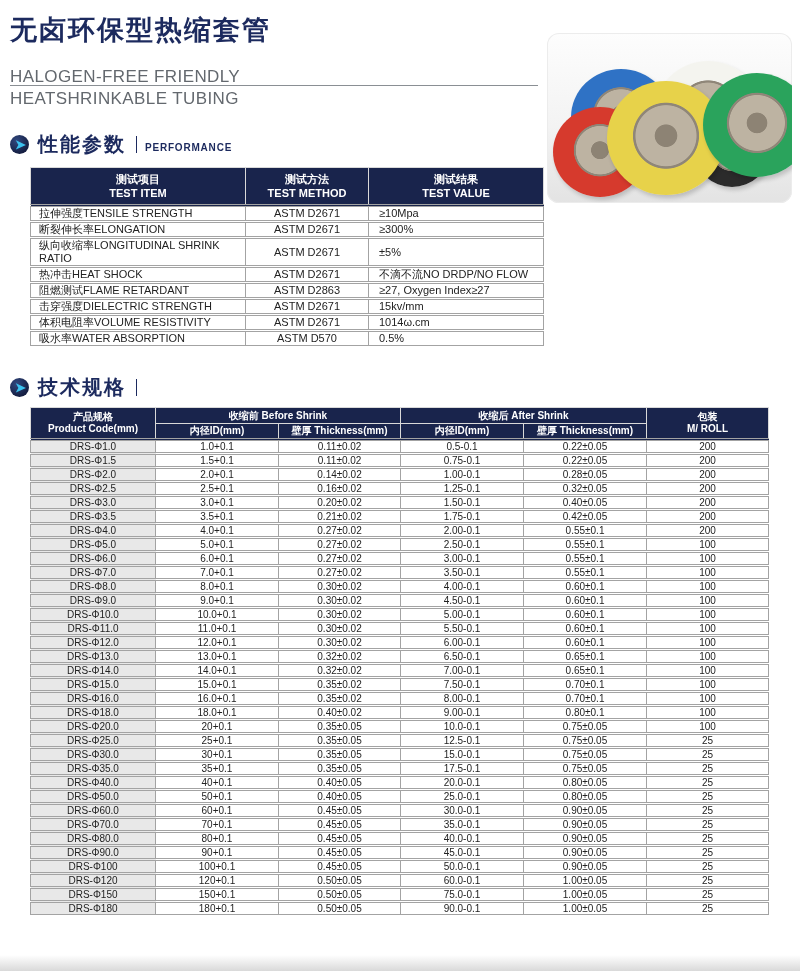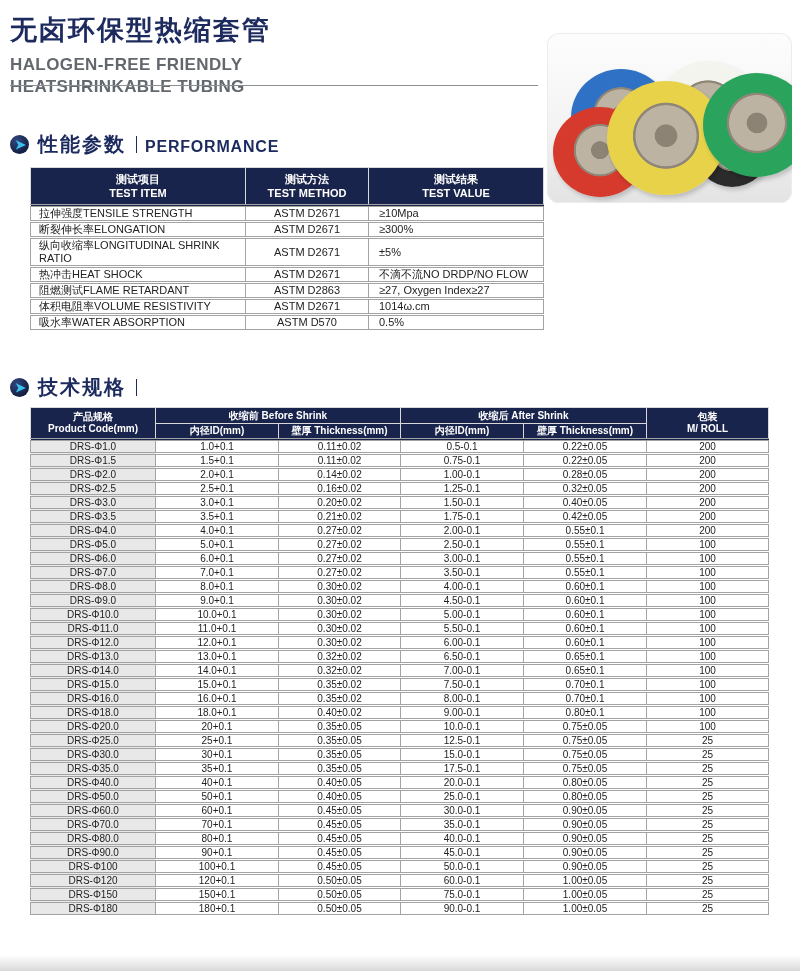--- a/index.html
+++ b/index.html
@@ -12,22 +12,22 @@
     color:#222;
   }
 
   
   .header-block { position:absolute; left:10px; top:12px; }
   .title-cn {
     font-size:27px; font-weight:bold; letter-spacing:2px;
     color:var(--title-navy,#1c2a5e);
   }
   .title-en {
-    margin-top:6px;
-    font-size:17px; font-weight:bold; letter-spacing:0.4px; line-height:22px;
+    margin-top:18px;
+    font-size:17px; font-weight:normal; letter-spacing:0.4px; line-height:22px;
     color:var(--sub,#63686e);
   }
   .header-rule {
     position:absolute; left:10px; top:85px; width:528px; height:0;
     border-top:1px solid #8a8f94;
   }
 
   
   .photo {
     position:absolute; left:547px; top:33px; width:245px; height:170px;
@@ -68,21 +68,21 @@
   }
   .section-cn {
     font-size:20px; font-weight:bold; letter-spacing:2px;
     color:var(--title-navy,#1c2a5e);
   }
   .section-sep {
     width:1px; height:17px; background:var(--title-navy,#1c2a5e);
     margin:0 8px 0 10px; align-self:center;
   }
   .section-en {
-    font-size:16px; font-weight:bold; letter-spacing:0.8px;
+    font-size:10px; font-weight:bold; letter-spacing:0.8px;
     color:var(--title-navy,#1c2a5e); padding-top:5px;
   }
 
   
   table { border-collapse:collapse; table-layout:fixed; }
   th {
     background:var(--navy,#19244c); color:#fff; font-weight:bold;
     border:1px solid #d9d9d9; text-align:center; vertical-align:middle;
   }
   td {
@@ -198,20 +198,25 @@
         <td class="method">ASTM D2671</td>
         <td class="value">不滴不流NO DRDP/NO FLOW</td>
       </tr>
 
       <tr>
         <td class="item">阻燃测试FLAME RETARDANT</td>
         <td class="method">ASTM D2863</td>
         <td class="value">≥27, Oxygen Index≥27</td>
       </tr>
 
+      <tr>
+        <td class="item">击穿强度DIELECTRIC STRENGTH</td>
+        <td class="method">ASTM D2671</td>
+        <td class="value">15kv/mm</td>
+      </tr>
 
       <tr>
         <td class="item">体积电阻率VOLUME RESISTIVITY</td>
         <td class="method">ASTM D2671</td>
         <td class="value">1014ω.cm</td>
       </tr>
 
       <tr>
         <td class="item">吸水率WATER ABSORPTION</td>
         <td class="method">ASTM D570</td>

